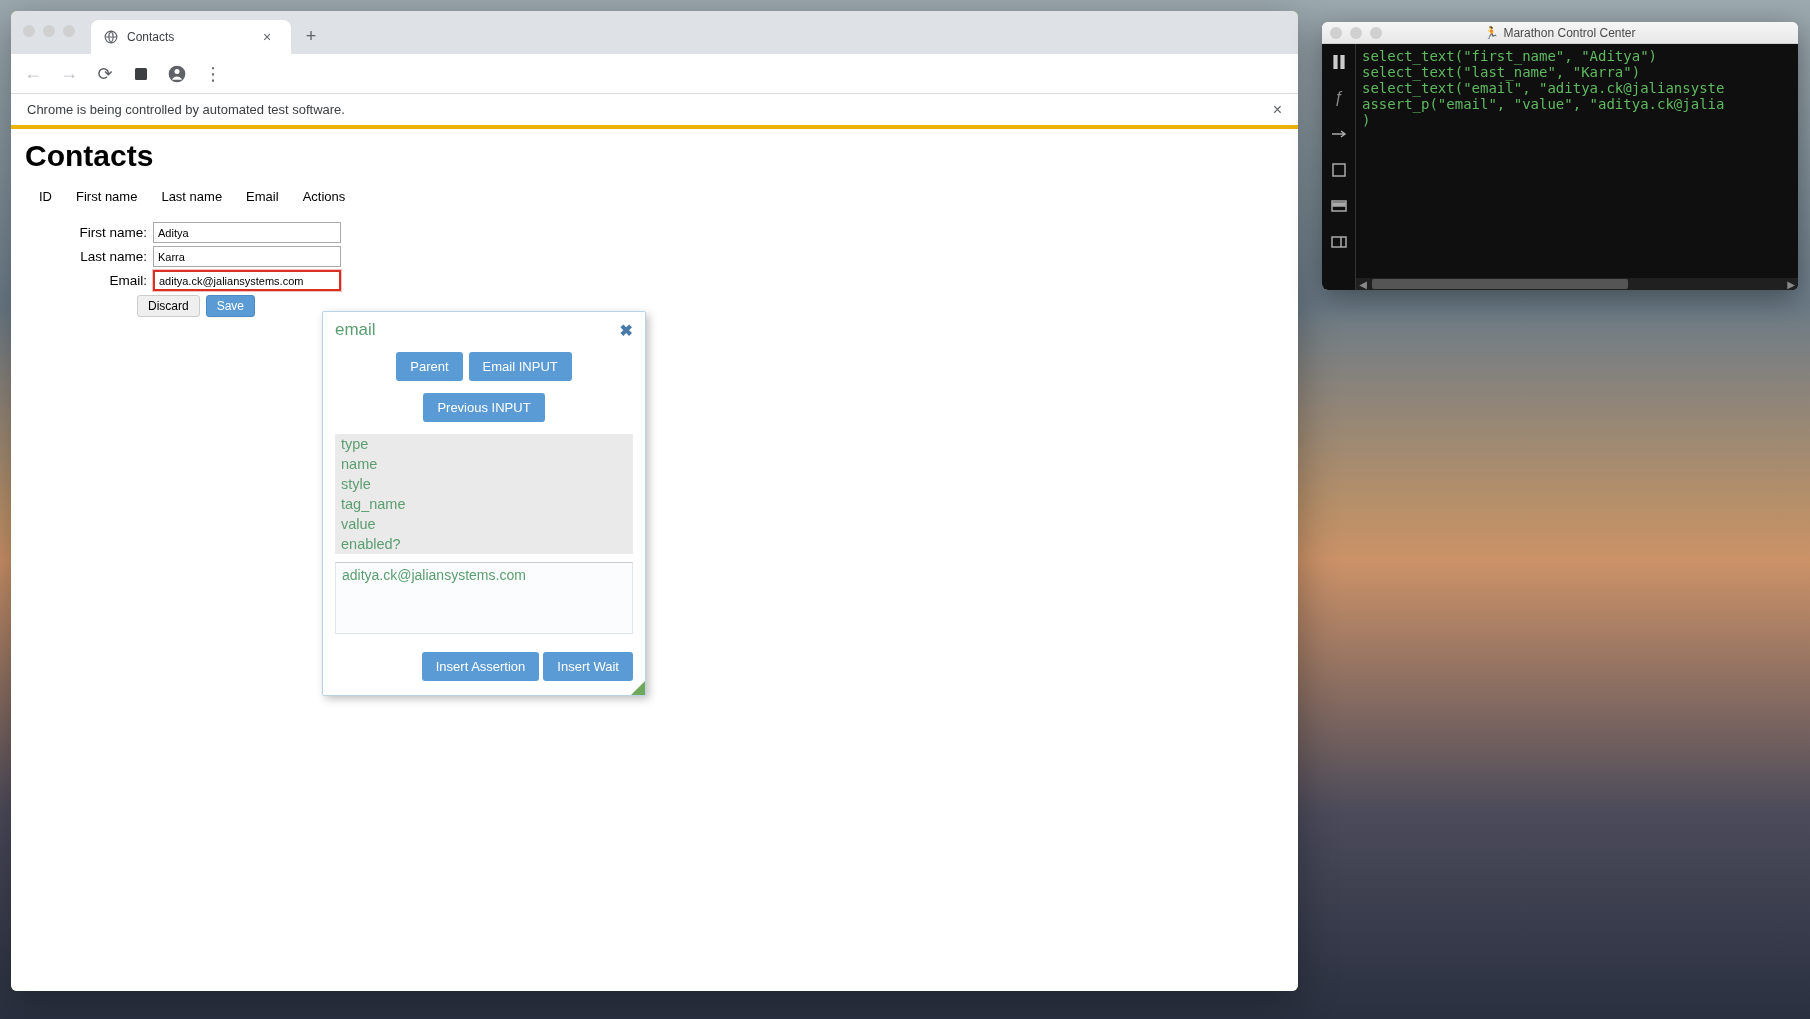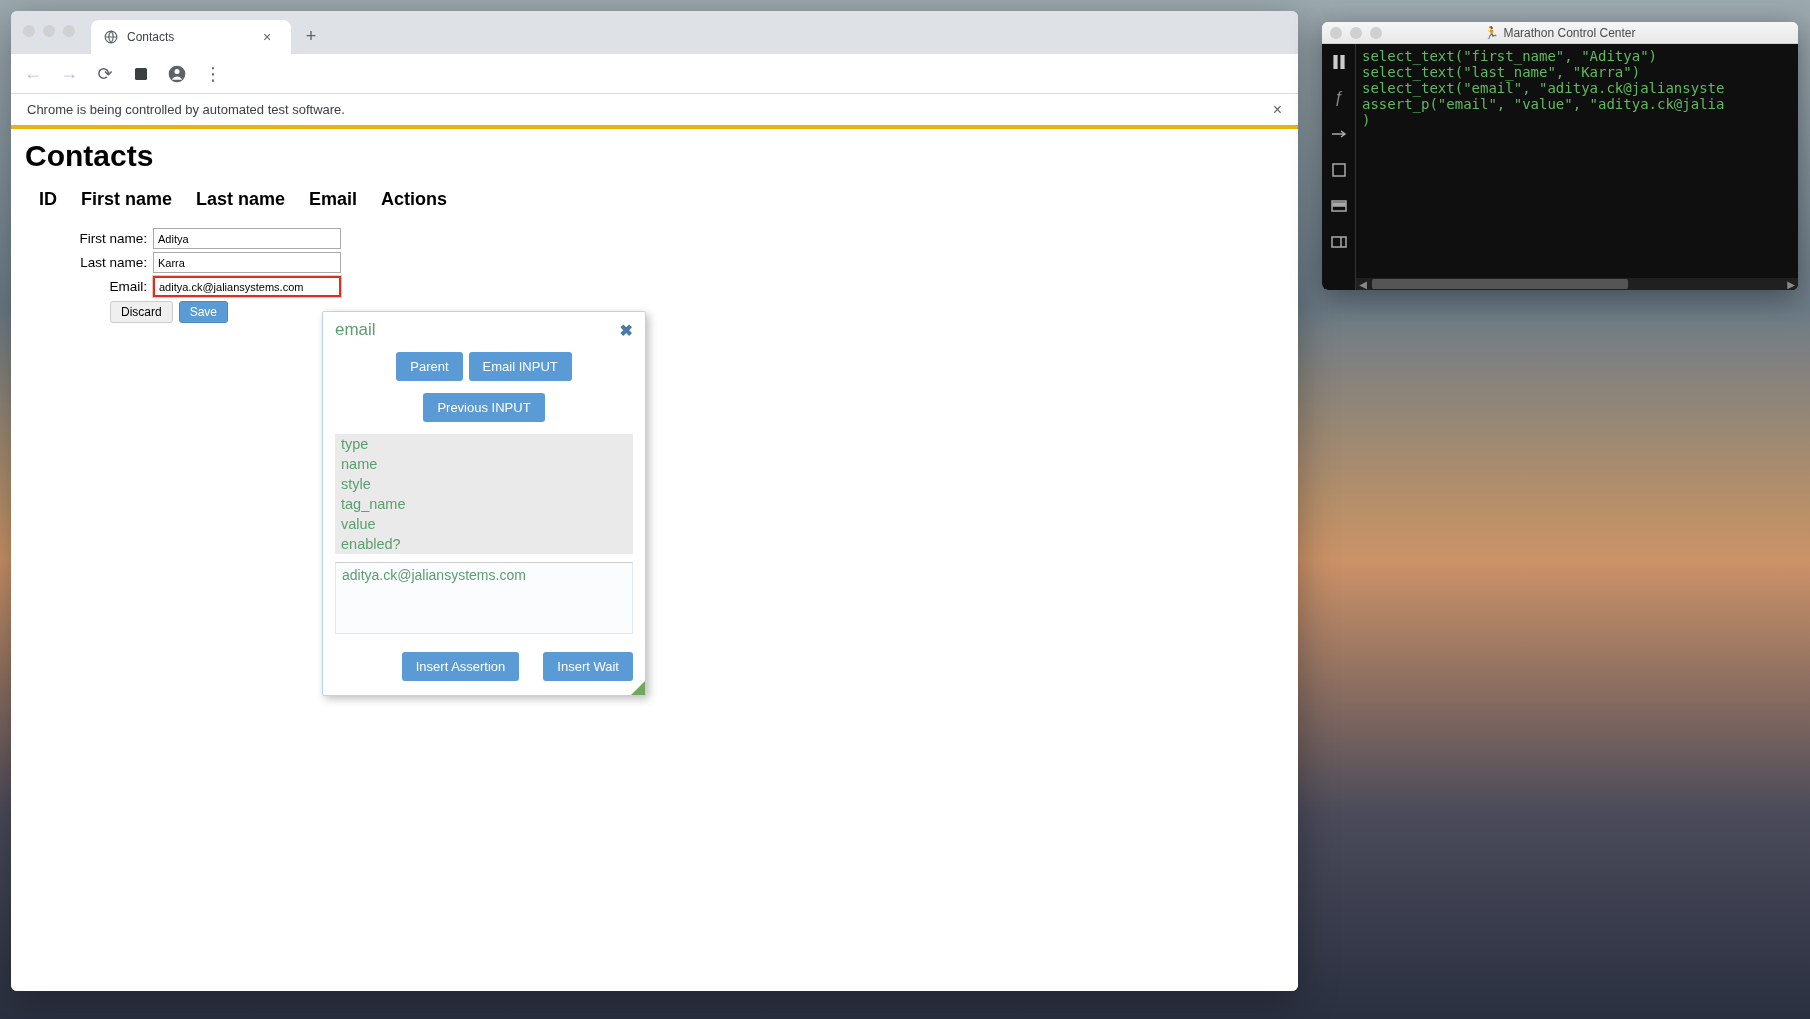--- a/index.html
+++ b/index.html
@@ -164,23 +164,23 @@
   position: relative;
 }
 .page-title {
   font-size: 30px;
   font-weight: 700;
   margin-bottom: 10px;
 }
 .table-headers {
   display: flex;
   gap: 24px;
-  font-weight: 700;
+  font-weight: 400;
   padding: 6px 14px;
-  font-size: 18px;
+  font-size: 13px;
 }
 .form {
   margin-top: 12px;
 }
 .form-row {
   display: flex;
   align-items: center;
   margin-bottom: 3px;
 }
 .form-label {
@@ -195,21 +195,21 @@
   border: 1px solid #aaa;
   font-size: 11px;
   padding: 1px 4px;
   font-family: Arial, sans-serif;
 }
 .form-input.highlighted {
   border: 2px solid #d93025;
   box-shadow: 0 0 0 1px rgba(217,48,37,0.3);
 }
 .form-buttons {
-  margin-left: 85px;
+  margin-left: 112px;
   margin-top: 4px;
   display: flex;
   gap: 6px;
 }
 .form-btn {
   background: #efefef;
   border: 1px solid #ccc;
   border-radius: 3px;
   padding: 3px 10px;
   font-size: 12px;
@@ -282,21 +282,21 @@
   border: 1px solid #e0e8ee;
   border-top: 1px solid #ccc;
   padding: 4px 6px;
   min-height: 72px;
   background: #fafcfd;
   color: #5a9e6f;
   font-size: 14px;
 }
 .assert-actions {
   display: flex;
-  gap: 24px;
+  gap: 4px;
   padding: 10px 12px 14px;
   justify-content: flex-end;
 }
 .resize-handle {
   position: absolute;
   right: 0;
   bottom: 0;
   width: 0;
   height: 0;
   border-style: solid;

